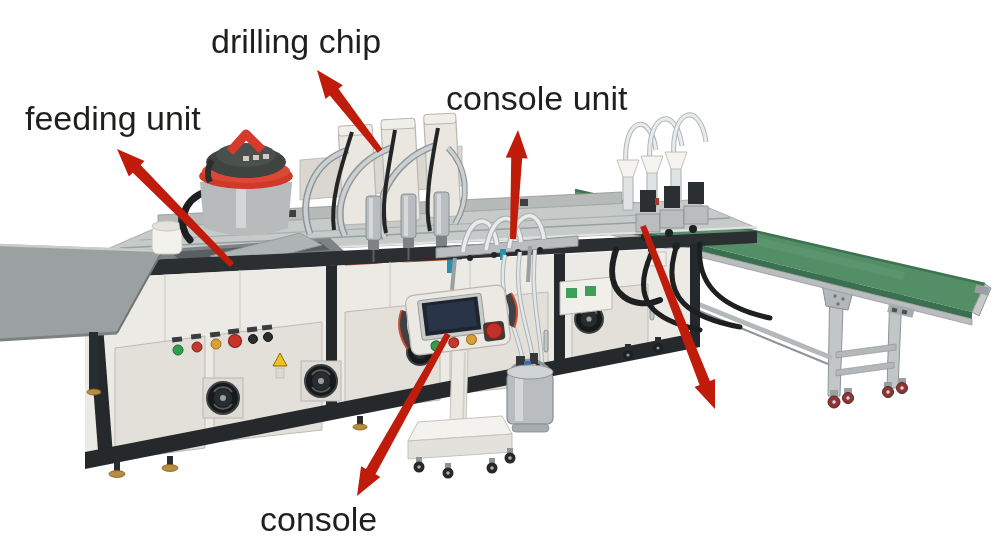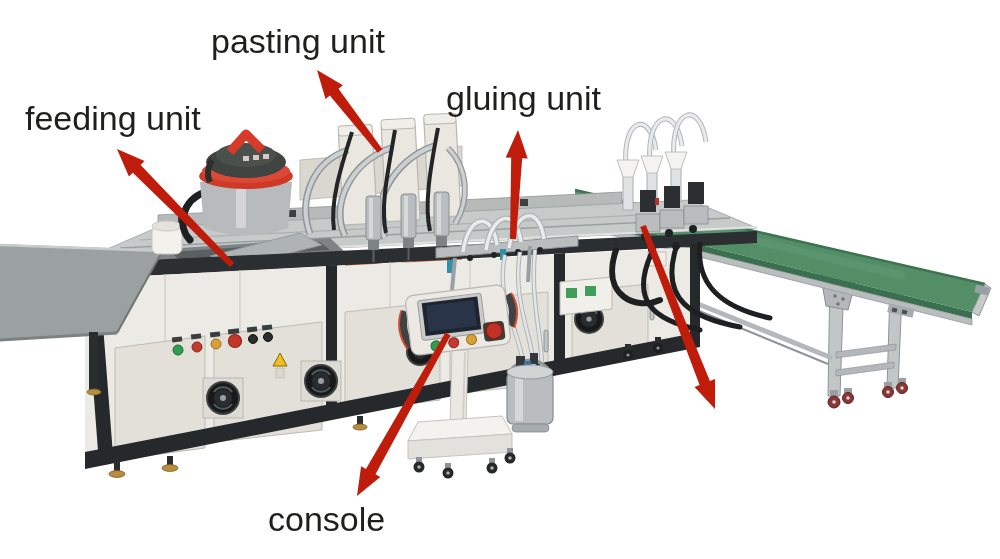--- a/index.html
+++ b/index.html
@@ -416,16 +416,16 @@
     <g id="arrow-layer">
         <polygon points="234.1,262.9 140.6,165.0 144.5,161.1 117.0,149.0 128.9,176.6 132.8,172.8 229.9,267.1" fill="#c01c0c"></polygon>
         <polygon points="382.4,149.2 338.5,88.7 342.9,85.3 317.0,70.0 325.5,98.9 329.8,95.5 377.6,152.8" fill="#c01c0c"></polygon>
         <polygon points="516.0,239.1 522.2,158.2 527.7,158.5 518.0,130.0 505.7,157.5 511.2,157.7 510.0,238.9" fill="#c01c0c"></polygon>
         <polygon points="640.2,227.1 699.6,385.0 694.5,387.0 715.0,409.0 715.0,378.9 709.9,380.9 645.8,224.9" fill="#c01c0c"></polygon>
         <polygon points="445.4,332.5 365.9,468.9 361.1,466.2 357.0,496.0 380.3,477.0 375.5,474.3 450.6,335.5" fill="#c01c0c"></polygon>
       </g>
   </svg>
 
   <div class="annot-label" style="left: 25px; top: 101px;">feeding unit</div>
-  <div class="annot-label" style="left: 211px; top: 24px;">pasting unit</div>
-  <div class="annot-label" style="left: 446px; top: 81px;">gluing unit</div>
-  <div class="annot-label" style="left: 268px; top: 502px;">console</div>
+  <div class="annot-label" style="left: 211px; top: 24px;">drilling chip</div>
+  <div class="annot-label" style="left: 446px; top: 81px;">console unit</div>
+  <div class="annot-label" style="left: 260px; top: 502px;">console</div>
 </div>
 
 </body></html>

